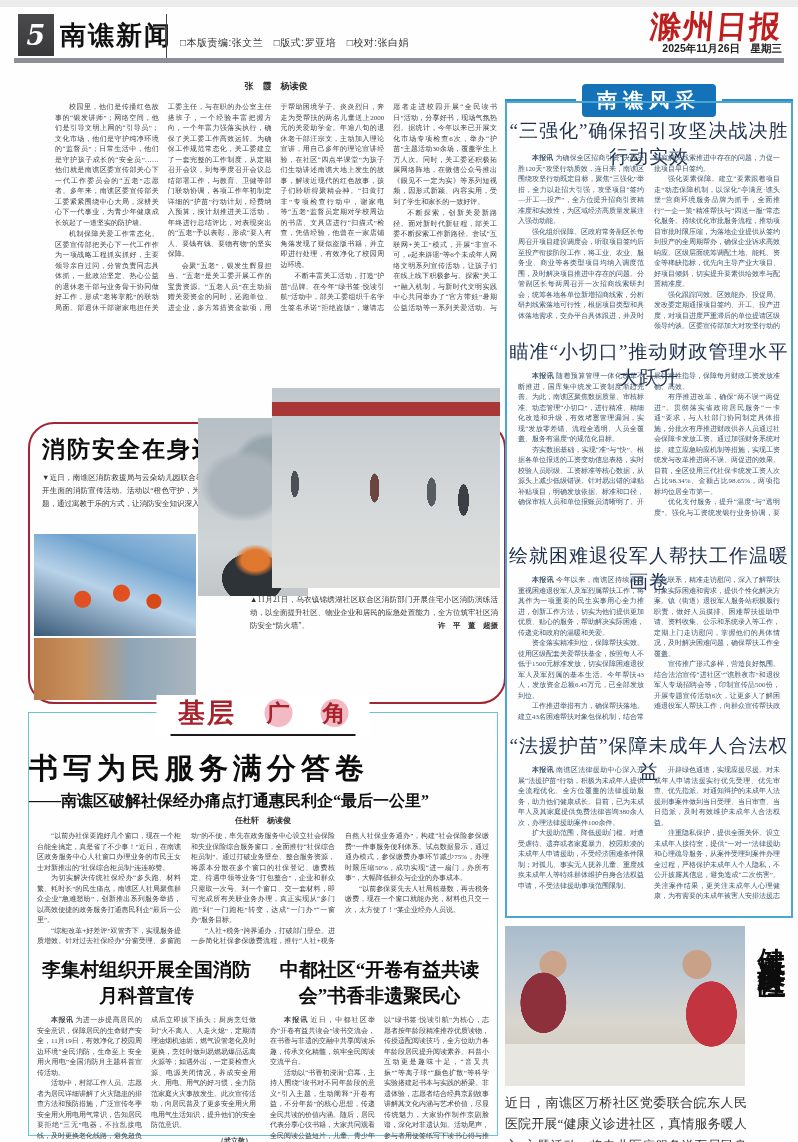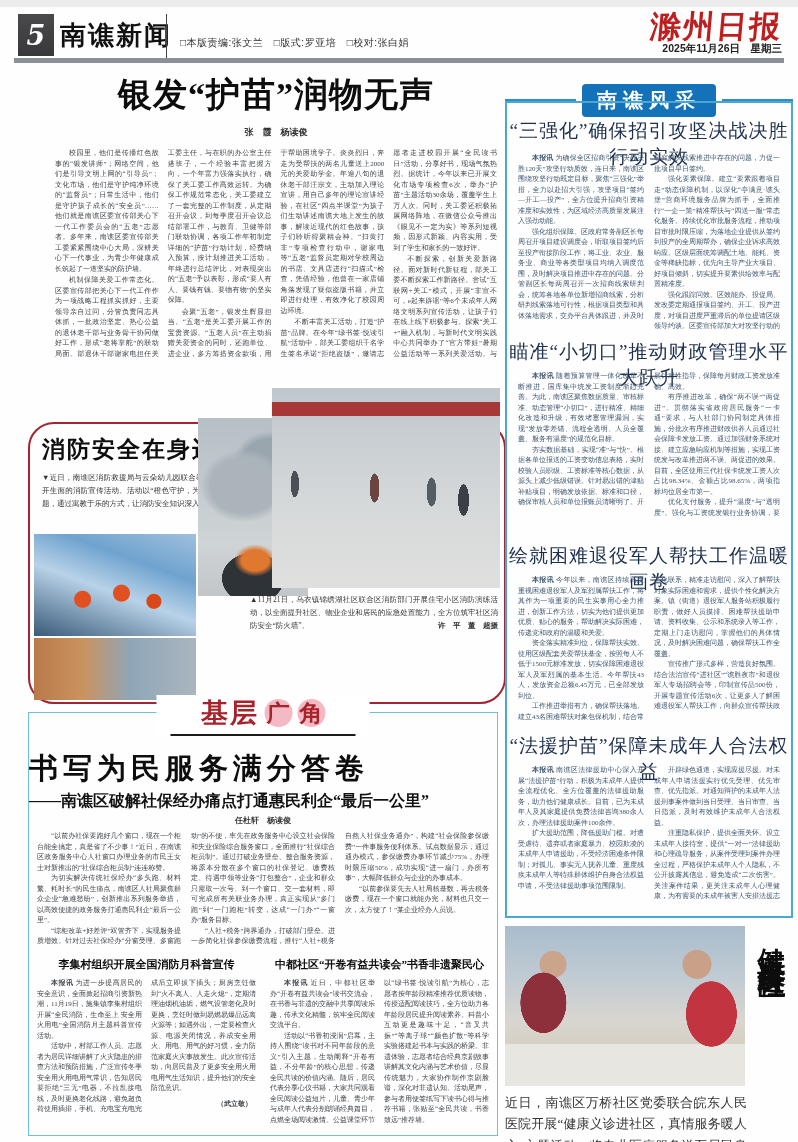--- a/index.html
+++ b/index.html
@@ -65,33 +65,33 @@
       radial-gradient(ellipse 8px 24px at 45% 50%, #6b4540 0 60%, transparent 61%),
       linear-gradient(180deg, transparent 7%, #a83838 7%, #a83838 14%, transparent 14%),
       linear-gradient(180deg,#bfc7cd 0%,#d6d9da 60%,#dfe0de 100%); }
   .center-caption { position:absolute; left:250px; top:594px; width:248px; font-size:7.5px;
       line-height:1.72; color:#333; text-align:justify; }
 
   
   .jc-box { position:absolute; left:28px; top:712px; width:470px; height:424px; border:1px solid #6cc3d8; }
   .jc-badge { position:absolute; top:-18px; left:50%; transform:translateX(-50%);
       background:#fff; padding:0 14px; display:flex; flex-direction:column; align-items:center; }
-  .jc-badge-row { display:flex; align-items:center; }
+  .jc-badge-row { display:flex; align-items:center;gap:23px; }
   .jc-main { font-size:27px; font-weight:bold; color:#a8222b; letter-spacing:2px; }
   .jc-circle { width:28px; height:28px; border-radius:50%; background:#f3bac4; color:#a8222b;
       font-size:23px; font-weight:bold; display:flex; align-items:center; justify-content:center; margin-left:5px; }
   .jc-underline { width:185px; height:2px; background:#1a1a1a; margin-top:3px; }
   .jc-title { position:absolute; top:36px; left:0; right:0; text-align:left; font-size:29px; font-weight:bold; letter-spacing:5px; color:#0d0d0d; }
   .jc-subtitle { position:absolute; top:78px; left:0; right:0; font-size:16px; font-weight:bold; color:#111; }
   .jc-authors { position:absolute; top:102px; left:0; right:0; text-align:center; font-size:8px; font-weight:bold; color:#333; }
   .jc-body { position:absolute; top:118px; left:8px; right:8px; height:120px; column-count:3; column-gap:10px;
       font-size:7px; line-height:1.5; color:#3e4349; text-align:justify; overflow:hidden; }
   .jc-bottom { position:absolute; top:244px; left:8px; right:8px; display:flex; gap:14px; }
   .sub-article { width:220px; }
-  .sub-title { text-align:center; font-size:11px; font-weight:bold; color:#0d0d0d; margin-bottom:6px; }
+  .sub-title { text-align:center; font-size:19px; font-weight:bold; color:#0d0d0d; margin-bottom:6px; }
   .sub-body { height:148px; column-count:2; column-gap:9px; font-size:7px; line-height:1.5;
       color:#3e4349; text-align:justify; overflow:hidden; }
 
   
   .fc-badge-row { position:absolute; left:505px; top:84px; width:288px; height:32px;
       display:flex; align-items:center; }
   .fc-line { flex:1; height:2px; background:#2d8ec9; }
   .fc-badge { background:#1472b8; color:#fff; padding:3px 15px; font-size:20px; font-weight:bold;
       letter-spacing:6px; border-radius:4px; margin:0 6px; }
   .fc-box { position:absolute; left:505px; top:101px; width:288px; height:817px; border:2px solid #4aa7d4; }
@@ -123,21 +123,20 @@
     <span>5</span>
   </div>
   <div class="section-name">南谯新闻</div>
   <div class="v-divider"></div>
   <div class="editors">□本版责编:张文兰　□版式:罗亚培　□校对:张白娟</div>
   <div class="masthead">滁州日报</div>
   <div class="pub-date">2025年11月26日　星期三</div>
   <div class="thick-rule"></div>
 
   <div class="main-article">
-    <div class="main-title">银发“护苗”润物无声</div>
     <div class="main-authors">张　霞　杨读俊</div>
     <div class="main-body">
       <p class="para">校园里，他们是传播红色故事的“银发讲师”；网络空间，他们是引导文明上网的“引导员”；文化市场，他们是守护纯净环境的“监督员”；日常生活中，他们是守护孩子成长的“安全员”……他们就是南谯区委宣传部关心下一代工作委员会的“五老”志愿者。多年来，南谯区委宣传部关工委紧紧围绕中心大局，深耕关心下一代事业，为青少年健康成长筑起了一道坚实的防护墙。</p>
       <p class="para">机制保障关爱工作常态化。区委宣传部把关心下一代工作作为一项战略工程抓实抓好，主要领导亲自过问，分管负责同志具体抓，一批政治坚定、热心公益的退休老干部与业务骨干协同做好工作，形成“老将掌舵”的联动局面。部退休干部谢家电担任关工委主任，与在职的办公室主任搭班子，一个经验丰富把握方向，一个年富力强落实执行，确保了关工委工作高效运转。为确保工作规范常态化，关工委建立了一套完整的工作制度，从定期召开会议，到每季度召开会议总结部署工作，与教育、卫健等部门联动协调，各项工作年初制定详细的“护苗”行动计划，经费纳入预算，按计划推进关工活动，年终进行总结评比，对表现突出的“五老”予以表彰，形成“要人有人、要钱有钱、要物有物”的坚实保障。</p>
       <p class="para">会聚“五老”，银发生辉显担当。“五老”是关工委开展工作的宝贵资源。“五老人员”在主动捐赠关爱资金的同时，还跑单位、进企业，多方筹措资金款项，用于帮助困境学子。炎炎烈日，奔走为受帮扶的两名儿童送上2000元的关爱助学金。年逾八旬的退休老干部汪宗文，主动加入理论宣讲，用自己多年的理论宣讲经验，在社区“四点半课堂”为孩子们生动讲述南谯大地上发生的故事，解读近现代的红色故事，孩子们聆听得聚精会神。“扫黄打非”专项检查行动中，谢家电等“五老”监督员定期对学校周边的书店、文具店进行“扫描式”检查，凭借经验，他曾在一家店铺角落发现了疑似盗版书籍，并立即进行处理，有效净化了校园周边环境。</p>
       <p class="para">不断丰富关工活动，打造“护苗”品牌。在今年“绿书签·悦读引航”活动中，部关工委组织千名学生签名承诺“拒绝盗版”，邀请志愿者走进校园开展“全民读书日”活动，分享好书，现场气氛热烈。据统计，今年以来已开展文化市场专项检查6次，举办“护苗”主题活动30余场，覆盖学生上万人次。同时，关工委还积极拓展网络阵地，在微信公众号推出《眼见不一定为实》等系列短视频，因形式新颖、内容实用，受到了学生和家长的一致好评。</p>
       <p class="para">不断探索，创新关爱新路径。面对新时代新征程，部关工委不断探索工作新路径。尝试“互联网+关工”模式，开展“非宣不可，e起来辟谣”等6个未成年人网络文明系列宣传活动，让孩子们在线上线下积极参与。探索“关工+”融入机制，与新时代文明实践中心共同举办了“官方带娃”暑期公益活动等一系列关爱活动。与农家书屋联合开展“文化探寻之旅”，组织未成年人学习本地历史文化和民俗风情，观看非遗传承人现场展示传统手工艺制作。积极与社区、学校联动，联合文化部门开展“非遗剪纸进课堂”活动，让孩子们在动手实践中感受到传统文化的魅力。</p>
 
     </div>
   </div>
@@ -218,21 +217,21 @@
       <p class="para">“以前办社保要跑好几个窗口，现在一个柜台能全搞定，真是省了不少事！”近日，在南谯区政务服务中心人社窗口办理业务的市民王女士对新推出的“社保综合柜员制”连连称赞。</p>
       <p class="para">为切实解决传统社保经办“多头跑、材料繁、耗时长”的民生痛点，南谯区人社局聚焦群众企业“急难愁盼”，创新推出系列服务举措，以高效便捷的政务服务打通惠民利企“最后一公里”。</p>
       <p class="para">“综柜改革+好差评”双管齐下，实现服务提质增效。针对过去社保经办“分窗受理、多窗跑动”的不便，率先在政务服务中心设立社会保险和失业保险综合服务窗口，全面推行“社保综合柜员制”。通过打破业务壁垒、整合服务资源，将原本分散在多个窗口的社保登记、缴费核定、待遇申领等业务“打包整合”，企业和群众只需取一次号、到一个窗口、交一套材料，即可完成所有关联业务办理，真正实现从“多门跑”到“一门跑柜”转变，达成“一门办”“一窗办”服务目标。</p>
       <p class="para">“人社+税务”跨界通办，打破部门壁垒。进一步简化社保参保缴费流程，推行“人社+税务自然人社保业务通办”，构建“社会保险参保缴费”一件事服务便利体系。试点数据显示，通过通办模式，参保缴费办事环节减少75%，办理时限压缩50%，成功实现“进一扇门，办所有事”，大幅降低群众与企业的办事成本。</p>
       <p class="para">“以前参保要先去人社局核基数，再去税务缴费，现在一个窗口就能办完，材料也只交一次，太方便了！”某企业经办人员说。</p>
     </div>
     <div class="jc-bottom">
       <div class="sub-article">
         <div class="sub-title">李集村组织开展全国消防月科普宣传</div>
         <div class="sub-body">
-          <p class="para"><b class="lead">本报讯</b><span>为进一步提高居民的安全意识，全面掀起招商引资新热潮，11月19日，施集镇李集村组织开展“全民消防，生命至上 安全用火用电”全国消防月主题科普宣传活动。</span></p>
+          <p class="para"><b class="lead">本报讯</b><span>为进一步提高居民的安全意识，保障居民的生命财产安全，11月19日，有效净化了校园周边环境“全民消防，生命至上 安全用火用电”全国消防月主题科普宣传活动。</span></p>
           <p class="para">活动中，村部工作人员、志愿者为居民详细讲解了火灾隐患的排查方法和预防措施，广泛宣传冬季安全用火用电用气常识，告知居民要拒绝“三无”电器，不拉乱接电线，及时更换老化线路，避免超负荷使用插排，手机、充电宝充电完成后立即拔下插头；厨房烹饪做到“火不离人、人走火熄”，定期清理油烟机油垢，燃气设管老化及时更换，烹饪时做到易燃易爆品远离火源等；如遇外出，一定要检查火源、电源关闭情况，养成安全用火、用电、用气的好习惯，全力防范家庭火灾事故发生。此次宣传活动，向居民普及了更多安全用火用电用气生活知识，提升他们的安全防范意识。</p>
           <div class="byline">（武立敬）</div>
         </div>
       </div>
       <div class="sub-article">
         <div class="sub-title">中都社区“开卷有益共读会”书香非遗聚民心</div>
         <div class="sub-body">
           <p class="para"><b class="lead">本报讯</b><span>近日，中都社区举办“开卷有益共读会”读书交流会，在书香与非遗的交融中共享阅读乐趣，传承文化精髓，筑牢全民阅读交流平台。</span></p>
           <p class="para">活动以“书香初浸润”启幕，主持人围绕“读书对不同年龄段的意义”引入主题，生动阐释“开卷有益，不分年龄”的核心思想，传递全民共读的价值内涵。随后，居民代表分享心仪书籍，大家共同观看全民阅读公益短片，儿童、青少年与成年人代表分别朗诵经典篇目，点燃全场阅读激情。公益课堂环节以“绿书签·悦读引航”为核心，志愿者按年龄段精准推荐优质读物，传授适配阅读技巧，全方位助力各年龄段居民提升阅读素养。科普小互动更是趣味十足，“音叉共振”“等离子球”“颜色扩散”等科学实验搭建起书本与实践的桥梁。非遗体验，志愿者结合经典京剧故事讲解其文化内涵与艺术价值，尽显传统魅力，大家协作制作京剧脸谱，深化对非遗认知。活动尾声，参与者用便签纸写下读书心得与推荐书籍，张贴至“全民共读，书香致远”推荐墙。</p>
 

